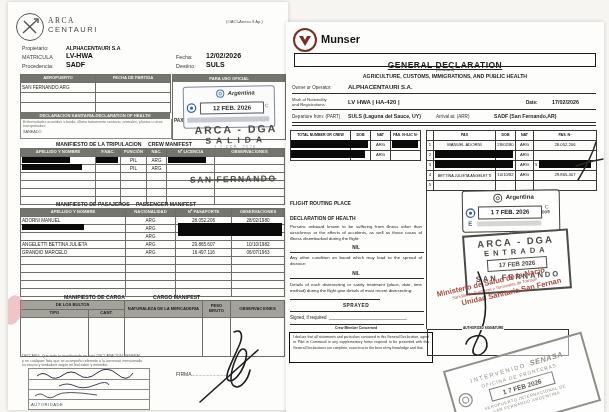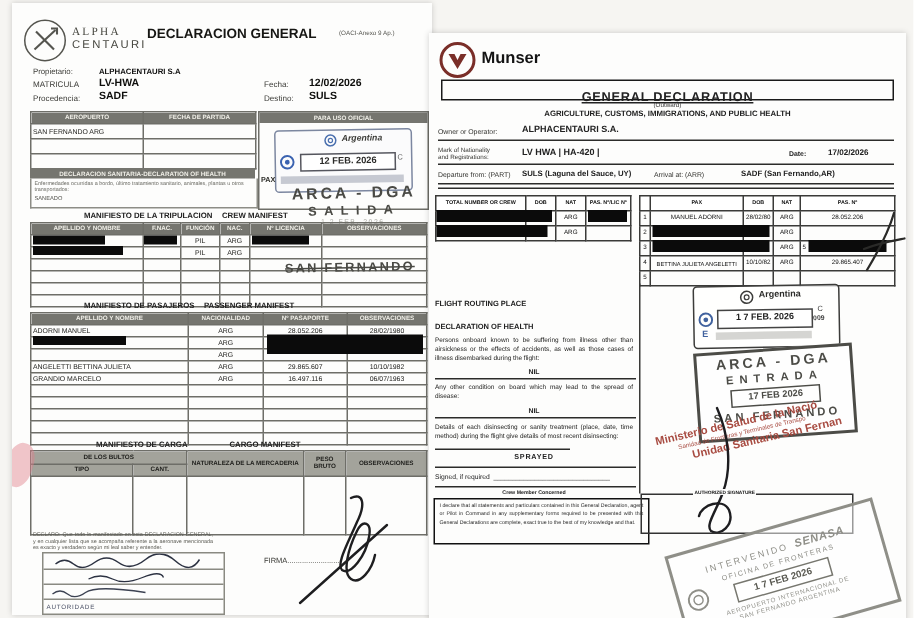--- a/index.html
+++ b/index.html
@@ -34,23 +34,22 @@
 
     <div class="abs" style="left:8px;top:11px;width:26px;height:26px;border:1.5px solid #55554f;border-radius:50%;">
       <svg width="26" height="26" viewBox="0 0 26 26">
           <g stroke="#55554f" stroke-width="1.4" fill="none">
         <path d="M6,19 L20,6"></path>
             <path d="M7,7 L19,19"></path>
             <path d="M17,5 L21,5 L21,9"></path>
           </g>
         </svg>
     </div>
-    <div class="abs" style="left:40px;top:14px;font-family:'Liberation Serif',serif;font-size:7.5px;letter-spacing:1.5px;color:#46463f;">ALPHA</div>
+    <div class="abs" style="left:40px;top:14px;font-family:'Liberation Serif',serif;font-size:7.5px;letter-spacing:1.5px;color:#46463f;">ARCA</div>
     <div class="abs" style="left:40px;top:23px;font-family:Liberation Sans, sans-serif;font-size:7.5px;letter-spacing:1.5px;color:#46463f;">CENTAURI</div>
-    <div class="abs b" style="left:90px;top:15px;font-size:9px;color:#161613;">DECLARACION GENERAL</div>
     <div class="abs" style="left:218px;top:17px;font-size:4.2px;color:#55554f;">(OACI-Anexo 9 Ap.)</div>
 
     <div class="abs" style="left:14px;top:43px;font-size:5.2px;color:#3c3c38;">Propietario:</div>
     <div class="abs b" style="left:58px;top:43px;font-size:5.2px;color:#111;">ALPHACENTAURI S.A</div>
     <div class="abs" style="left:14px;top:52px;font-size:5.4px;color:#3c3c38;">MATRICULA</div>
     <div class="abs b" style="left:58px;top:50px;font-size:7px;color:#0e0e0c;">LV-HWA</div>
     <div class="abs" style="left:168px;top:52px;font-size:5.4px;color:#3c3c38;">Fecha:</div>
     <div class="abs b" style="left:198px;top:50px;font-size:7px;color:#0e0e0c;">12/02/2026</div>
     <div class="abs" style="left:14px;top:61px;font-size:5.4px;color:#3c3c38;">Procedencia:</div>
     <div class="abs b" style="left:58px;top:59px;font-size:7px;color:#0e0e0c;">SADF</div>

